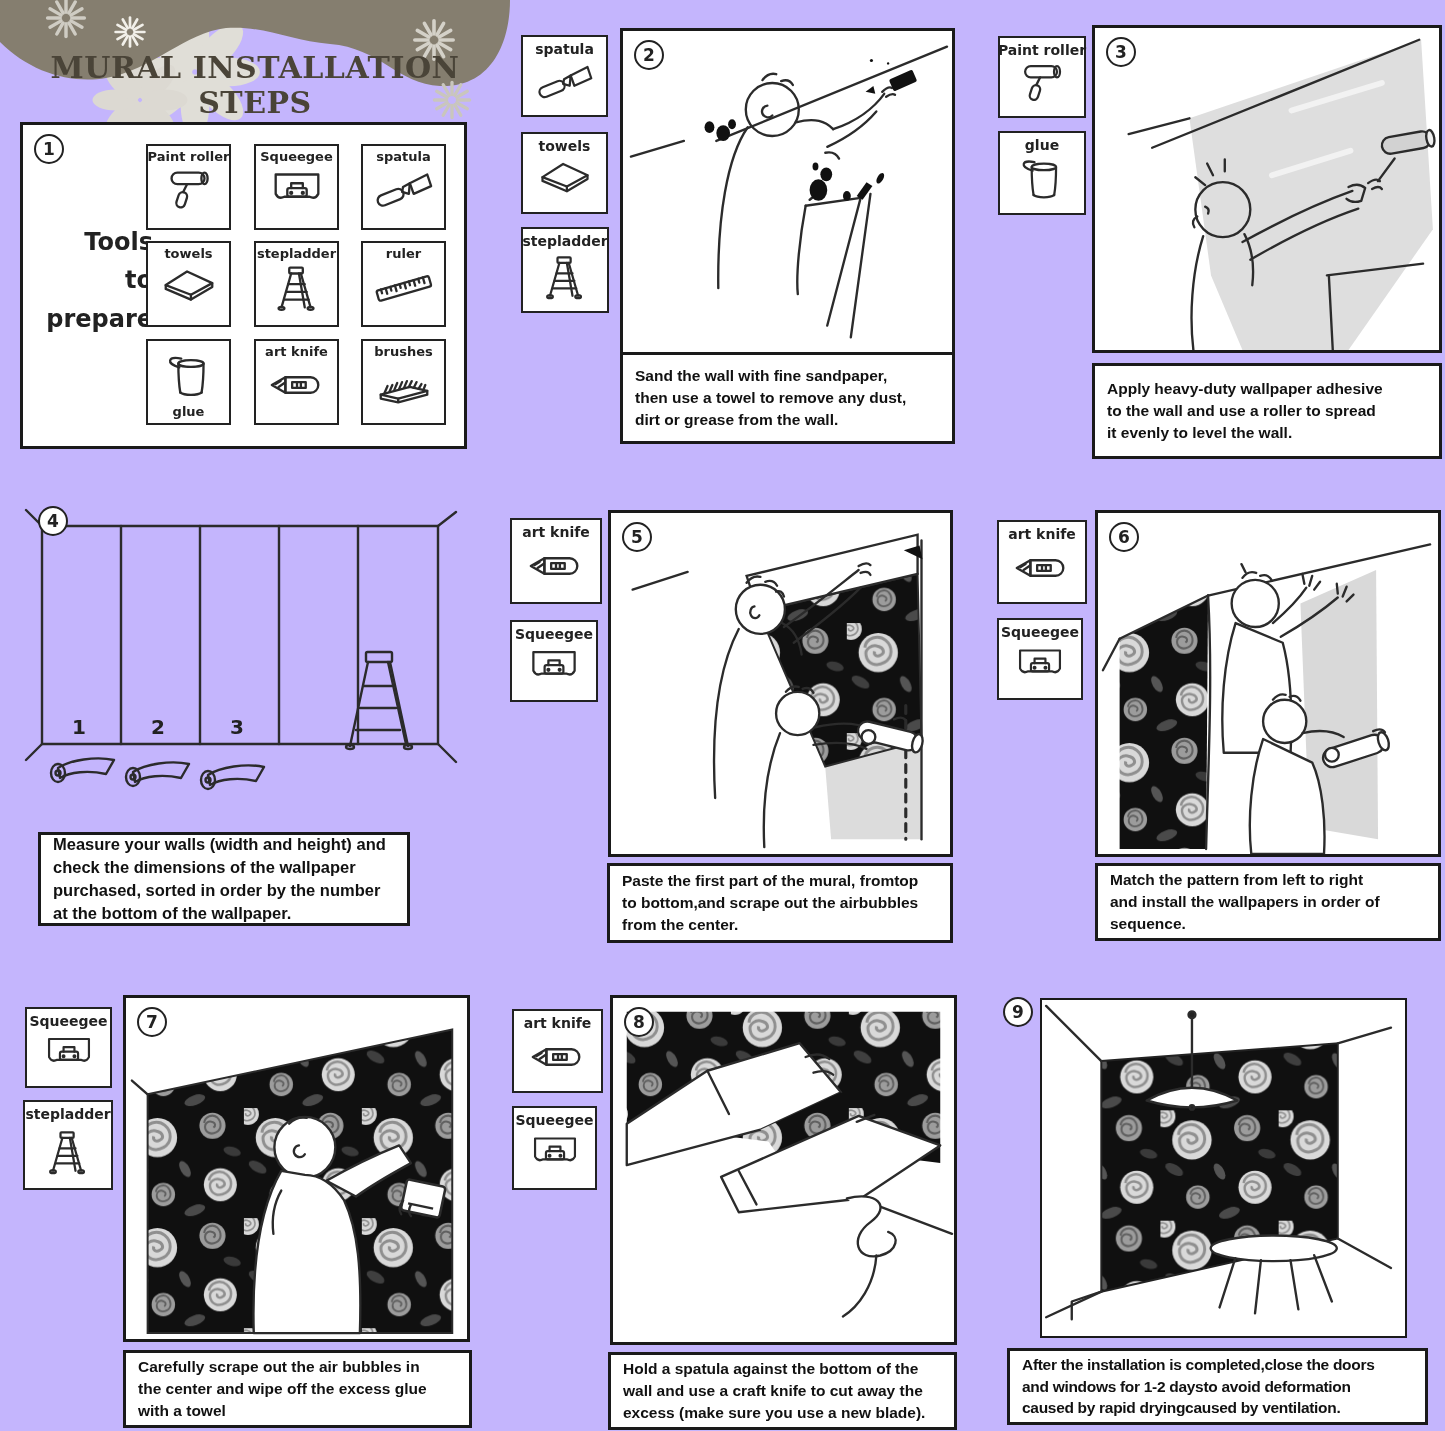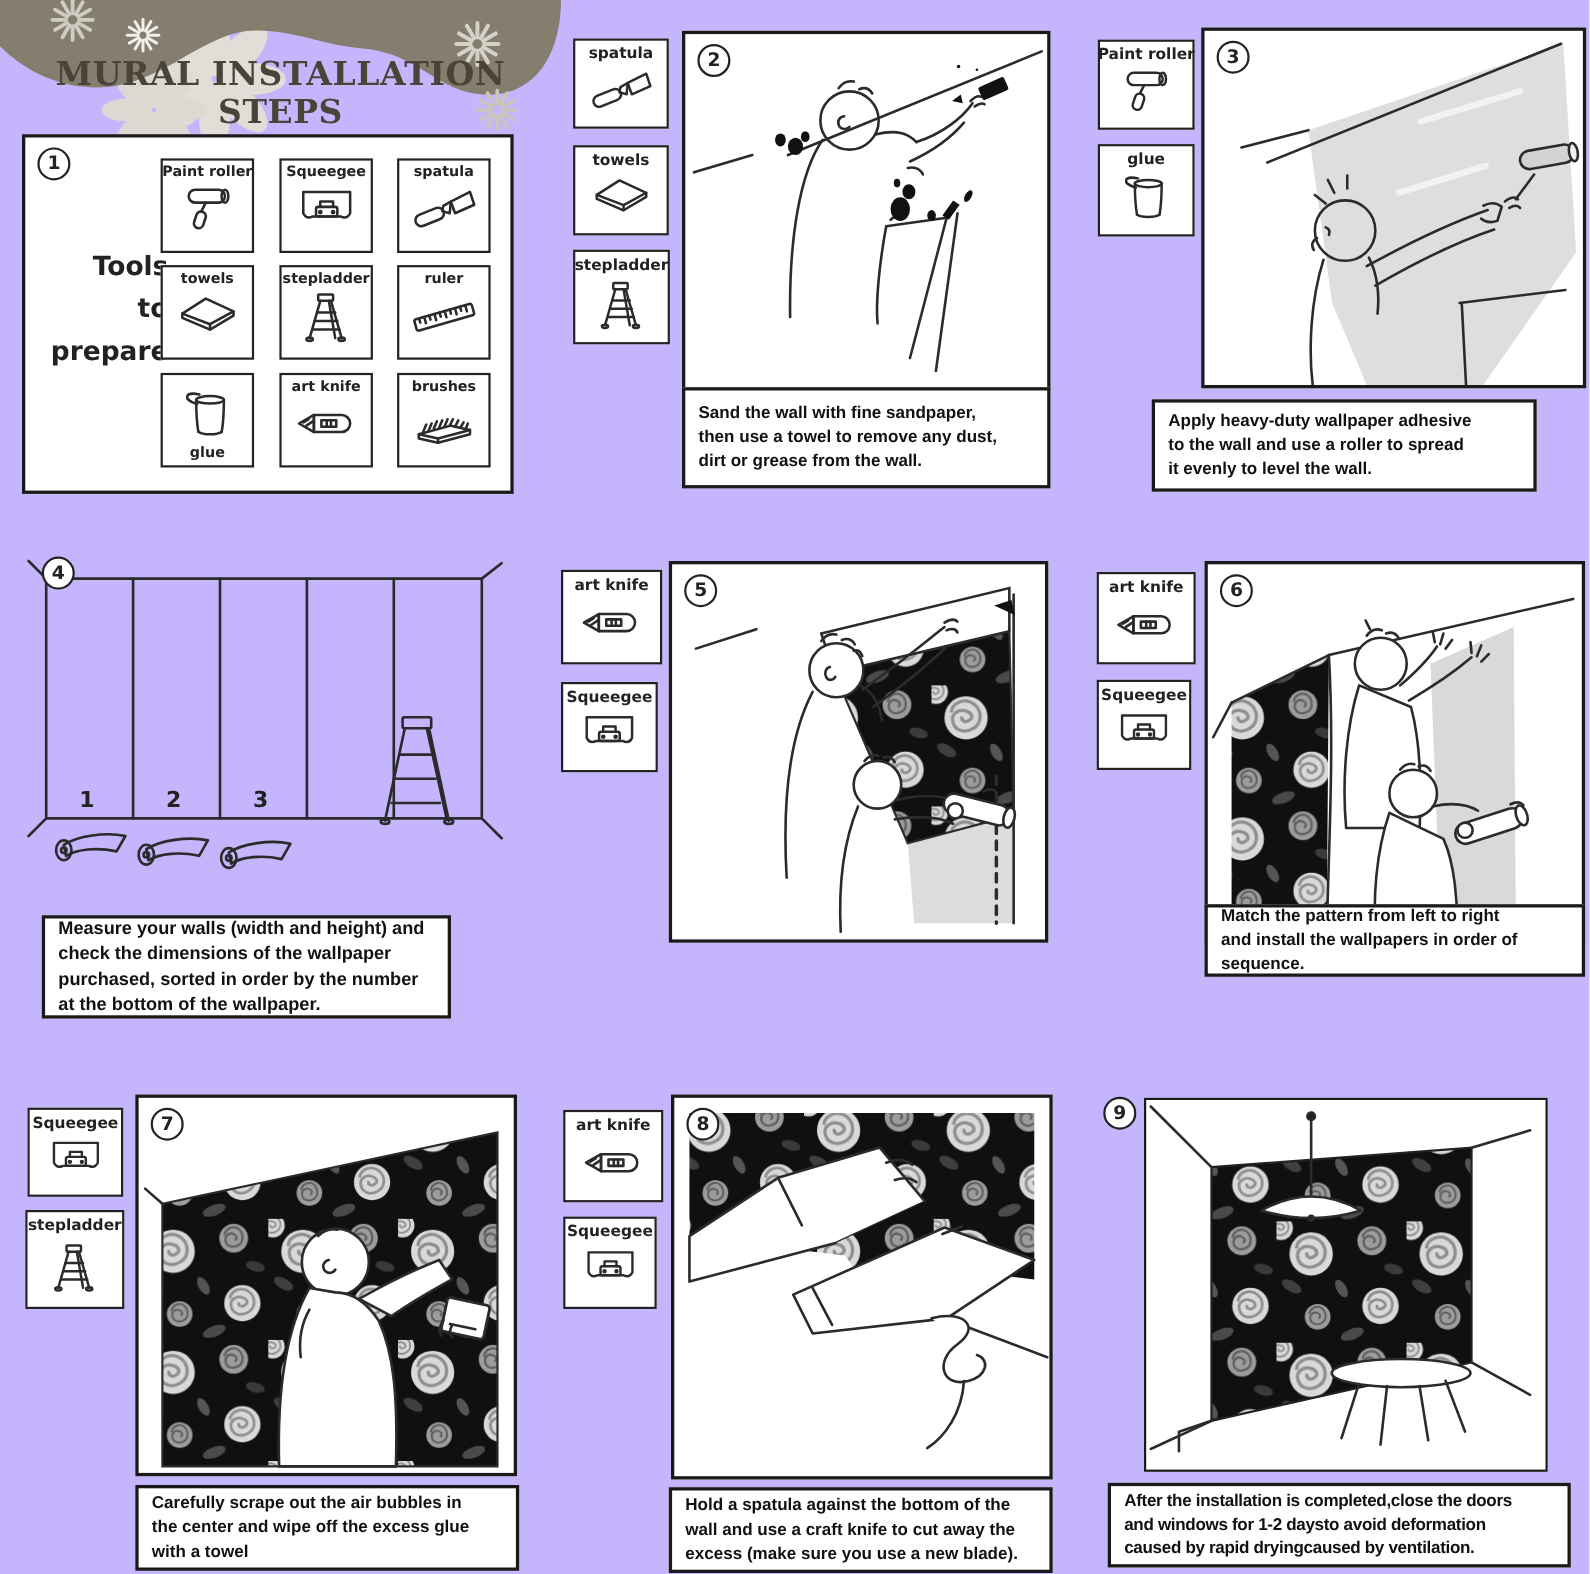--- a/index.html
+++ b/index.html
@@ -342,21 +342,21 @@
         <path d="M258 162 q10 -5 17 1 l-4 13 q-9 3 -15 -2"></path>
         <path d="M278 158 q8 -6 12 -2 M282 164 q7 -4 10 0"></path>
         <path d="M288 156 L305 133"></path>
       </g>
       <g transform="rotate(-10 318 118)">
         <rect x="292" y="108" width="50" height="17" rx="8.5" fill="#d2d2d2" stroke="#2b2b2b" stroke-width="2.4"></rect>
         <ellipse cx="342" cy="116.5" rx="4" ry="8.5" fill="#eee" stroke="#2b2b2b" stroke-width="2.4"></ellipse>
       </g>
     </svg>
   </div>
-  <div class="caption" style="left:1047px;top:363px;width:350px;height:84px">
+  <div class="caption" style="left:1092px;top:363px;width:350px;height:96px">
     <span>Apply heavy-duty wallpaper adhesive
 to the wall and use a roller to spread
 it evenly to level the wall.</span>
   </div>
 
   <div class="num abs" style="left:38px;top:506px">4</div>
   <svg class="abs" style="left:20px;top:500px" viewBox="0 0 445 330" width="445" height="330">
     <g class="sk" stroke-width="2.2">
       <rect x="22" y="26" width="396" height="218"></rect>
       <path d="M22 26 L6 10 M418 26 L436 12 M22 244 L6 260 M418 244 L436 262"></path>
@@ -441,20 +441,25 @@
       <g transform="rotate(14 284 230)">
         <rect x="250" y="218" width="62" height="19" rx="9.5" fill="#fff" stroke="#2b2b2b" stroke-width="2.4"></rect>
         <ellipse cx="312" cy="227.5" rx="5" ry="9.5" fill="#fff" stroke="#2b2b2b" stroke-width="2.4"></ellipse>
       </g>
       <g class="sk">
         <circle cx="262" cy="228" r="7" fill="#fff"></circle>
         <path d="M288 210 q8 -4 12 1"></path>
       </g>
     </svg>
   </div>
+  <div class="caption" style="left:607px;top:863px;width:346px;height:80px">
+    <span>Paste the first part of the mural, fromtop
+to bottom,and scrape out the airbubbles
+from the center.</span>
+  </div>
 
   <div class="toolbox" style="left:997px;top:520px;width:90px;height:84px">
     <span class="tlabel">art knife</span>
     <svg width="62" height="48">
         <use href="#i-knife" width="62" height="48"></use>
       </svg>
   </div>
   <div class="toolbox" style="left:997px;top:618px;width:86px;height:82px">
     <span class="tlabel">Squeegee</span>
     <svg width="58" height="46">
@@ -491,21 +496,21 @@
       <g transform="rotate(-18 262 242)">
         <rect x="228" y="232" width="64" height="19" rx="9.5" fill="#fff" stroke="#2b2b2b" stroke-width="2.4"></rect>
         <ellipse cx="292" cy="241.5" rx="5" ry="9.5" fill="#fff" stroke="#2b2b2b" stroke-width="2.4"></ellipse>
       </g>
       <g class="sk">
         <circle cx="238" cy="246" r="7" fill="#fff"></circle>
         <path d="M280 222 q8 -4 12 1"></path>
       </g>
     </svg>
   </div>
-  <div class="caption" style="left:1095px;top:822px;width:346px;height:66px">
+  <div class="caption" style="left:1095px;top:863px;width:346px;height:78px">
     <span>Match the pattern from left to right
 and install the wallpapers in order of
 sequence.</span>
   </div>
 
   <div class="toolbox" style="left:25px;top:1007px;width:87px;height:81px">
     <span class="tlabel">Squeegee</span>
     <svg width="58" height="45">
         <use href="#i-squeegee" width="58" height="45"></use>
       </svg>

